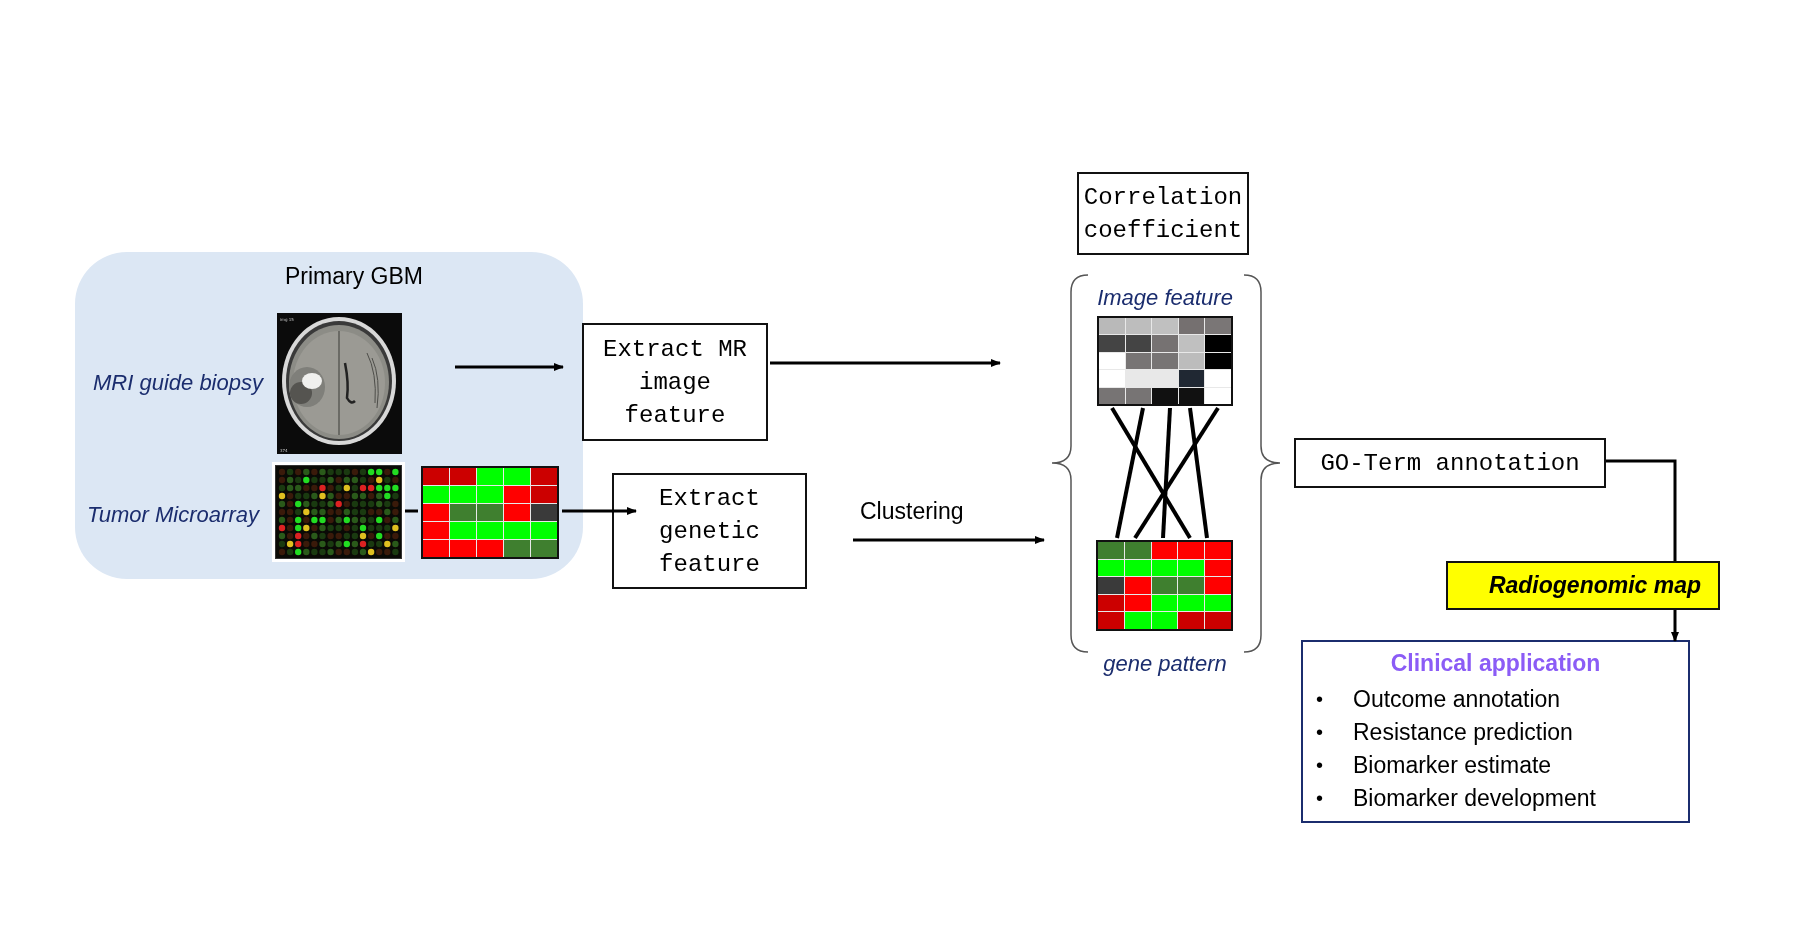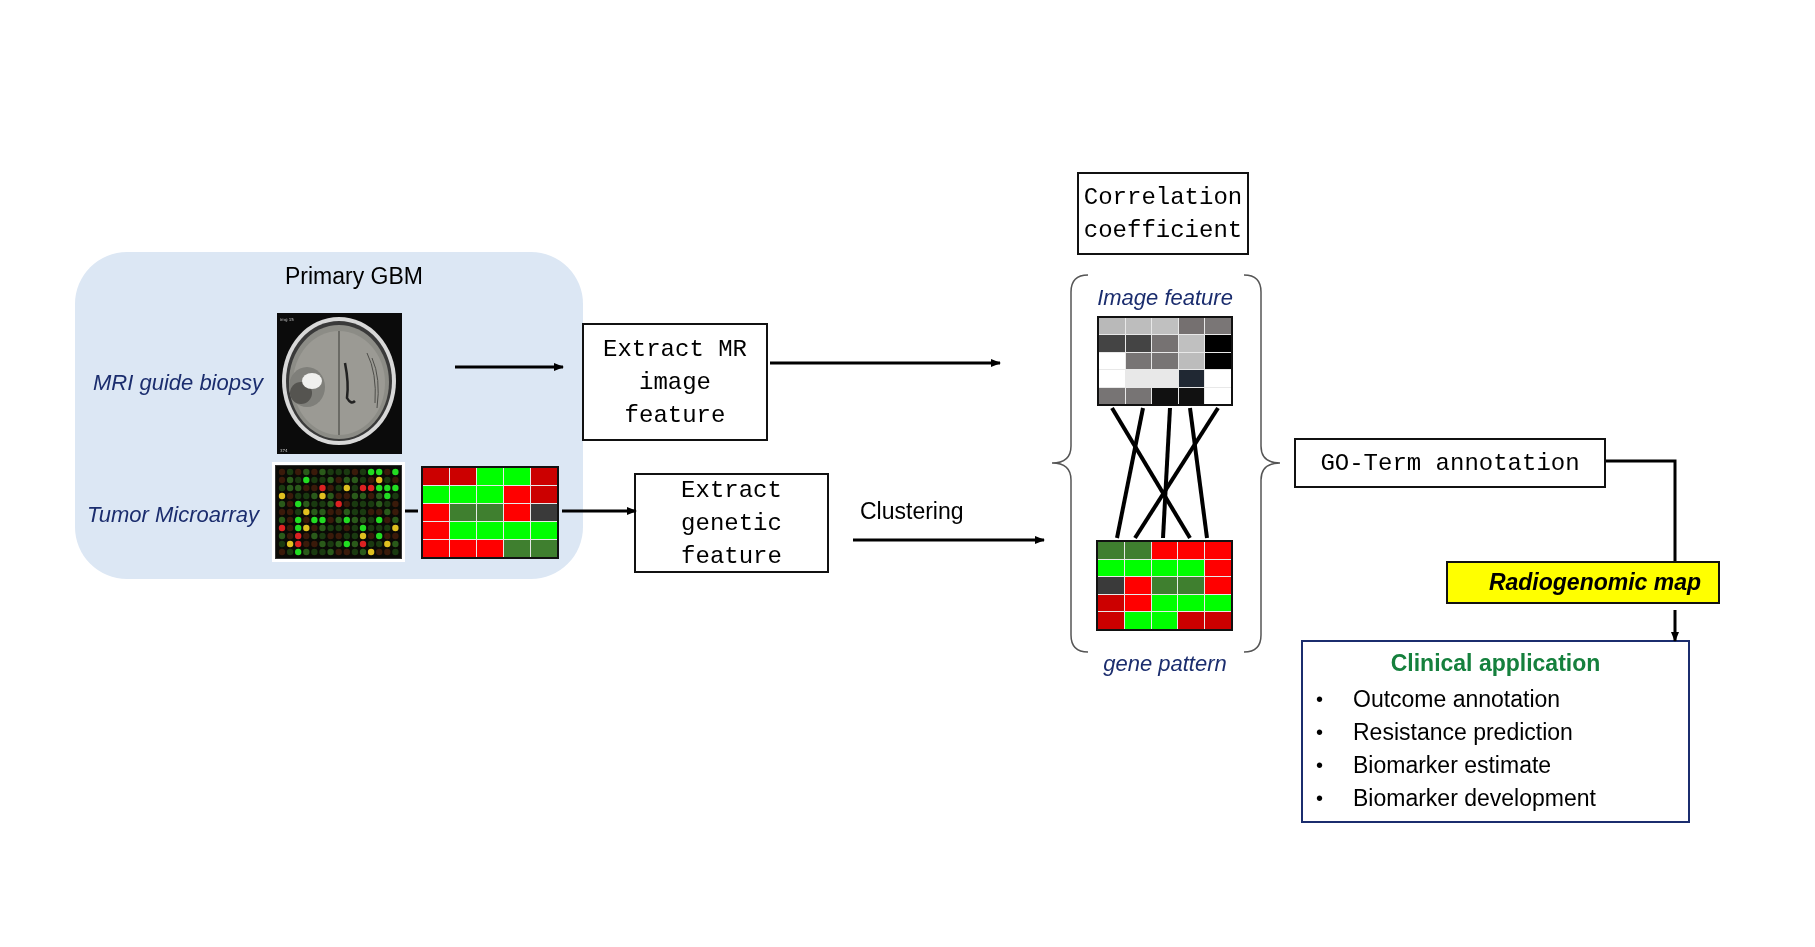--- a/index.html
+++ b/index.html
@@ -20,21 +20,21 @@
                       background: #0a0a06; border: 1px solid #333; box-sizing: border-box; }
   .grid5 { display: grid; grid-template-columns: repeat(5, 1fr); grid-template-rows: repeat(5, 1fr);
            gap: 1px; background: #e8e8e8; border: 2px solid #111; box-sizing: border-box; }
   .grid5 div { }
   .yellow { background: #ffff00; border: 2px solid #111; box-sizing: border-box;
             display: flex; align-items: center; justify-content: center;
             font-size: 23px; font-weight: bold; font-style: italic; }
   .clinical { left: 1301px; top: 640px; width: 389px; height: 183px;
               border: 2px solid #1b2d6e; box-sizing: border-box; background: #fff; }
   .clinical-title { position: absolute; left: 0; right: 0; top: 8px; text-align: center;
-                    font-size: 23px; font-weight: bold; color: #15803d; }
+                    font-size: 23px; font-weight: bold; color: #8b5cf6; }
   .clinical-list { position: absolute; left: 0; top: 41px; margin: 0; padding: 0; list-style: none; }
   .clinical-list li { position: relative; height: 33px; line-height: 33px; font-size: 23px; padding-left: 50px; white-space: nowrap; }
   .clinical-list li .bullet { position: absolute; left: 13px; top: 0; font-size: 20px; }
   svg.overlay { position: absolute; left: 0; top: 0; }
 </style>
 </head>
 <body>
 
 <div class="abs gbm-panel"></div>
 <div class="abs t-center" style="left:280px; top:263px; width:148px; font-size:23px; white-space:nowrap;">Primary GBM</div>
@@ -259,21 +259,21 @@
     <div style="background: rgb(63, 127, 47);"></div>
     <div style="background: rgb(63, 127, 47);"></div>
   </div>
 
 <div class="abs box" id="box-extract-mr" style="left:582px; top:323px; width:186px; height:118px;">
   <span>Extract MR</span>
   <span>image</span>
   <span>feature</span>
 </div>
 
-<div class="abs box" style="left:634px; top:473px; width:195px; height:100px;">
+<div class="abs box" style="left:612px; top:473px; width:195px; height:116px;">
   <span>Extract</span>
   <span>genetic</span>
   <span>feature</span>
 </div>
 
 <div class="abs" style="left:860px; top:498px; font-size:23px; white-space:nowrap;">Clustering</div>
 
 <div class="abs box" style="left:1077px; top:172px; width:172px; height:83px;">
   <span>Correlation</span>
   <span>coefficient</span>
@@ -334,21 +334,21 @@
     <div style="background: rgb(0, 255, 0);"></div>
     <div style="background: rgb(0, 255, 0);"></div>
     <div style="background: rgb(204, 0, 0);"></div>
     <div style="background: rgb(204, 0, 0);"></div>
   </div>
 
 <div class="abs box" style="left:1294px; top:438px; width:312px; height:50px;">
   <span>GO-Term annotation</span>
 </div>
 
-<div class="abs yellow" style="left:1446px; top:561px; width:274px; height:43px;padding-left:24px;">
+<div class="abs yellow" style="left:1446px; top:561px; width:274px; height:49px;padding-left:24px;">
   <span>Radiogenomic map</span>
 </div>
 
 <div class="abs clinical">
   <div class="clinical-title">Clinical application</div>
   <ul class="clinical-list">
     <li><span class="bullet">•</span><span>Outcome annotation</span></li>
     <li><span class="bullet">•</span><span>Resistance prediction</span></li>
     <li><span class="bullet">•</span><span>Biomarker estimate</span></li>
     <li><span class="bullet">•</span><span>Biomarker development</span></li>

